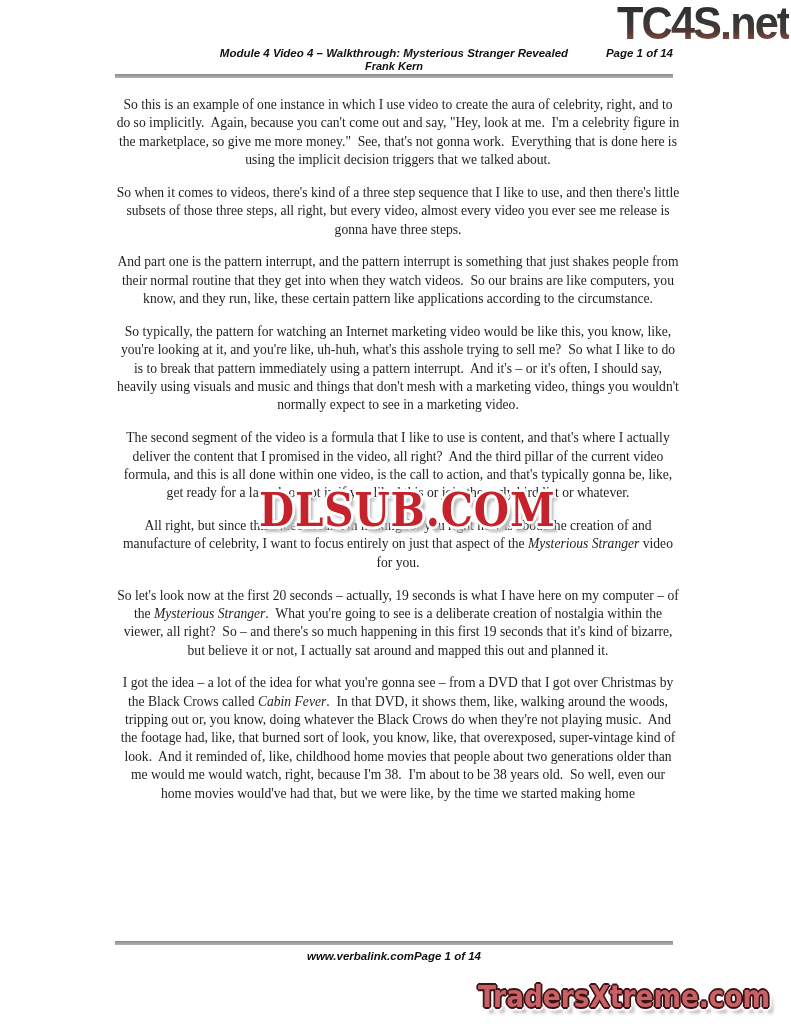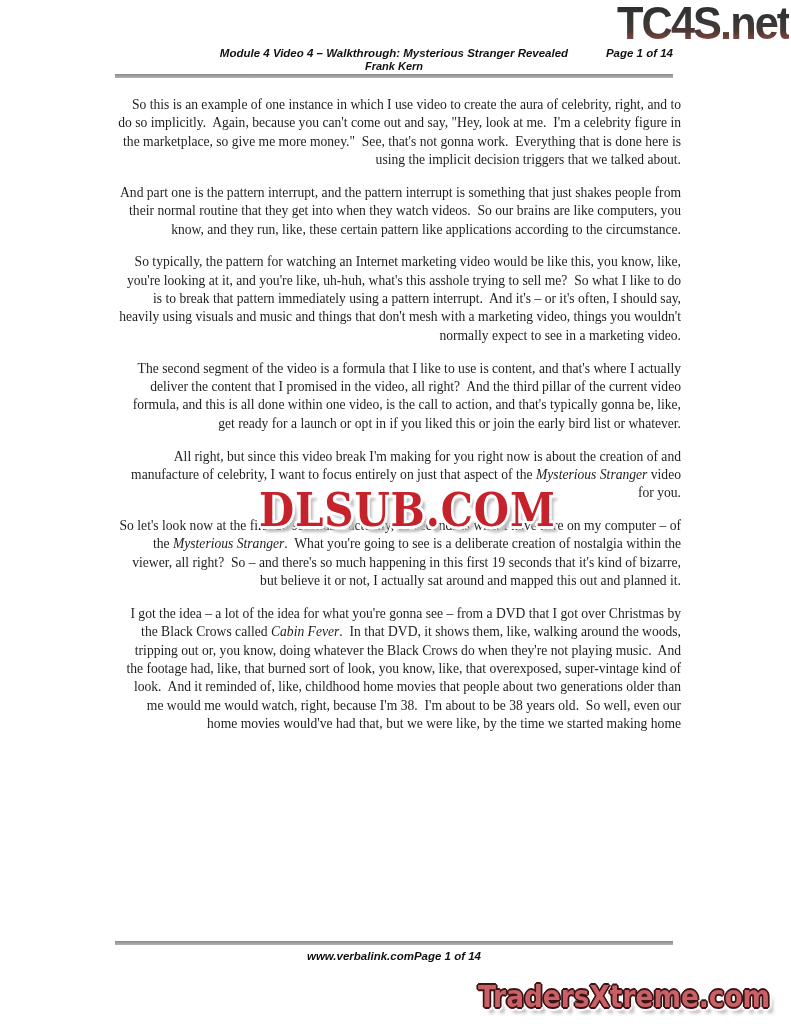--- a/index.html
+++ b/index.html
@@ -40,21 +40,21 @@
   .rule{position:absolute;left:115px;width:558px;height:4px;
     background:linear-gradient(to bottom,#8a8a8a,#b3b3b3);}
   .rule-top{top:74px;}
   .rule-bottom{top:941px;}
 
   
   .body-text{
     position:absolute;left:115px;top:96px;width:566px;
     font-family:"Liberation Serif",serif;
     font-size:13.6px;line-height:18.35px;color:#1e1e1e;
-    text-align:right;
+    text-align:center;
   }
   .body-text p{margin:0 0 14.5px 0;white-space:pre-wrap;}
 
   
   .watermark{
     position:absolute;left:259px;top:487px;
     font-family:"DejaVu Serif",serif;font-weight:bold;
     font-size:46px;line-height:46px;letter-spacing:1px;
     color:#c5222b;
     transform:scaleX(.88);transform-origin:left top;
@@ -105,20 +105,21 @@
     <div class="header-row">
       <span>Module 4 Video 4 – Walkthrough: Mysterious Stranger Revealed</span>
       <span class="header-page">Page 1 of 14</span>
     </div>
     <div class="header-author">Frank Kern</div>
   </div>
   <div class="rule rule-top"></div>
 
   <div class="body-text">
       <p><span>So this is an example of one instance in which I use video to create the aura of celebrity, right, and to do so implicitly.  Again, because you can't come out and say, "Hey, look at me.  I'm a celebrity figure in the marketplace, so give me more money."  See, that's not gonna work.  Everything that is done here is using the implicit decision triggers that we talked about.</span></p>
+      <p><span>So when it comes to videos, there's kind of a three step sequence that I like to use, and then there's little subsets of those three steps, all right, but every video, almost every video you ever see me release is gonna have three steps.</span></p>
       <p><span>And part one is the pattern interrupt, and the pattern interrupt is something that just shakes people from their normal routine that they get into when they watch videos.  So our brains are like computers, you know, and they run, like, these certain pattern like applications according to the circumstance.</span></p>
       <p><span>So typically, the pattern for watching an Internet marketing video would be like this, you know, like, you're looking at it, and you're like, uh-huh, what's this asshole trying to sell me?  So what I like to do is to break that pattern immediately using a pattern interrupt.  And it's – or it's often, I should say, heavily using visuals and music and things that don't mesh with a marketing video, things you wouldn't normally expect to see in a marketing video.</span></p>
       <p><span>The second segment of the video is a formula that I like to use is content, and that's where I actually deliver the content that I promised in the video, all right?  And the third pillar of the current video formula, and this is all done within one video, is the call to action, and that's typically gonna be, like, get ready for a launch or opt in if you liked this or join the early bird list or whatever.</span></p>
       <p><span>All right, but since this video break I'm making for you right now is about the creation of and manufacture of celebrity, I want to focus entirely on just that aspect of the </span><i>Mysterious Stranger</i><span> video for you.</span></p>
       <p><span>So let's look now at the first 20 seconds – actually, 19 seconds is what I have here on my computer – of the </span><i>Mysterious Stranger</i><span>.  What you're going to see is a deliberate creation of nostalgia within the viewer, all right?  So – and there's so much happening in this first 19 seconds that it's kind of bizarre, but believe it or not, I actually sat around and mapped this out and planned it.</span></p>
       <p><span>I got the idea – a lot of the idea for what you're gonna see – from a DVD that I got over Christmas by the Black Crows called </span><i>Cabin Fever</i><span>.  In that DVD, it shows them, like, walking around the woods, tripping out or, you know, doing whatever the Black Crows do when they're not playing music.  And the footage had, like, that burned sort of look, you know, like, that overexposed, super-vintage kind of look.  And it reminded of, like, childhood home movies that people about two generations older than me would me would watch, right, because I'm 38.  I'm about to be 38 years old.  So well, even our home movies would've had that, but we were like, by the time we started making home</span></p>
     </div>
 
   <div class="watermark">DLSUB.COM</div>
 

